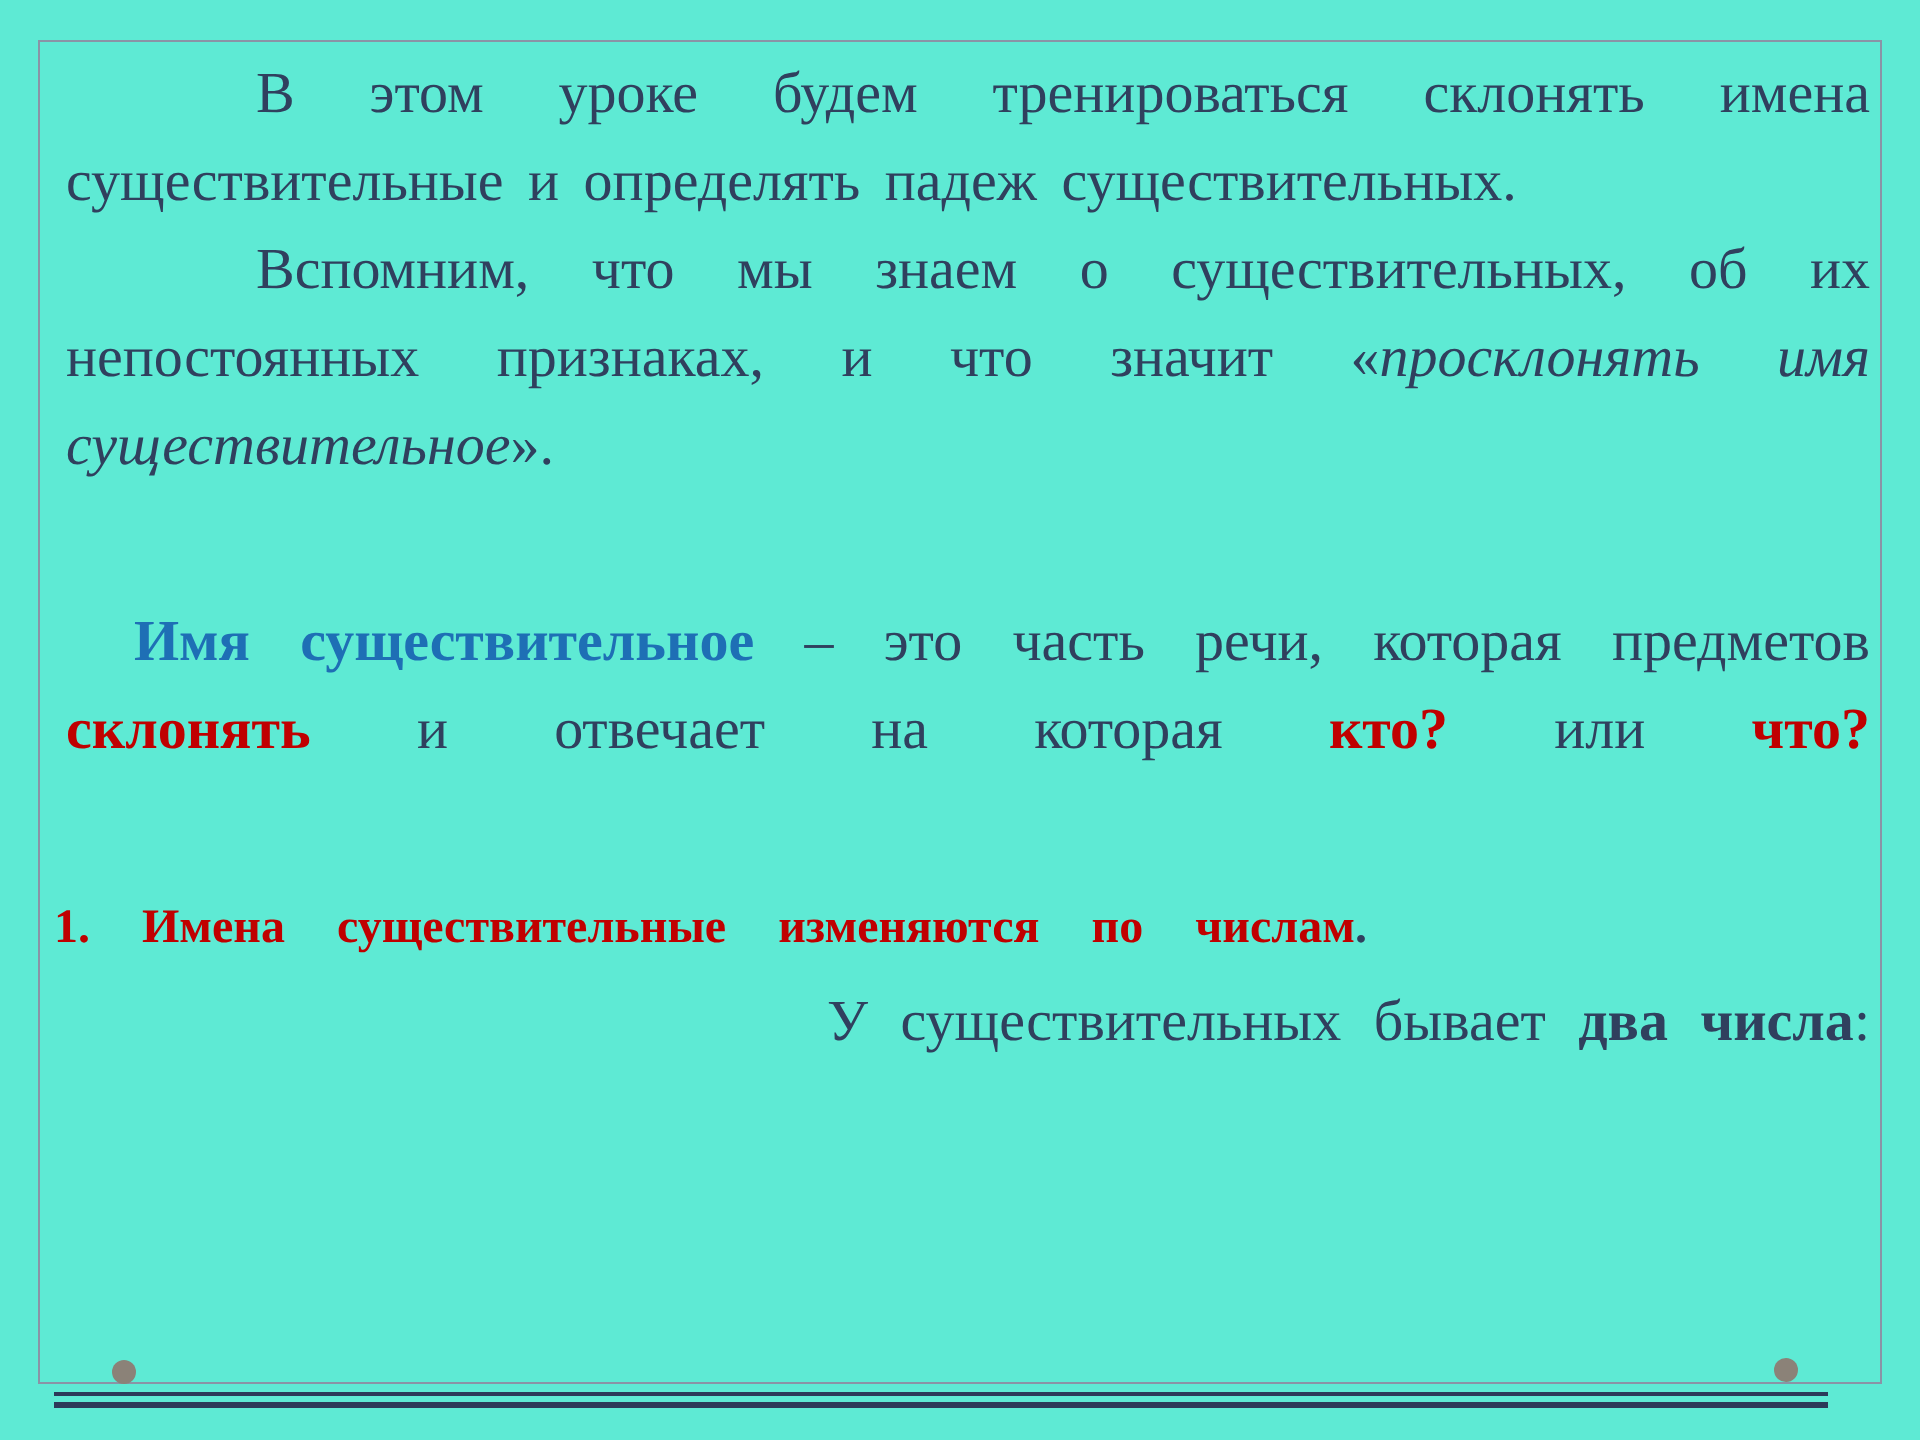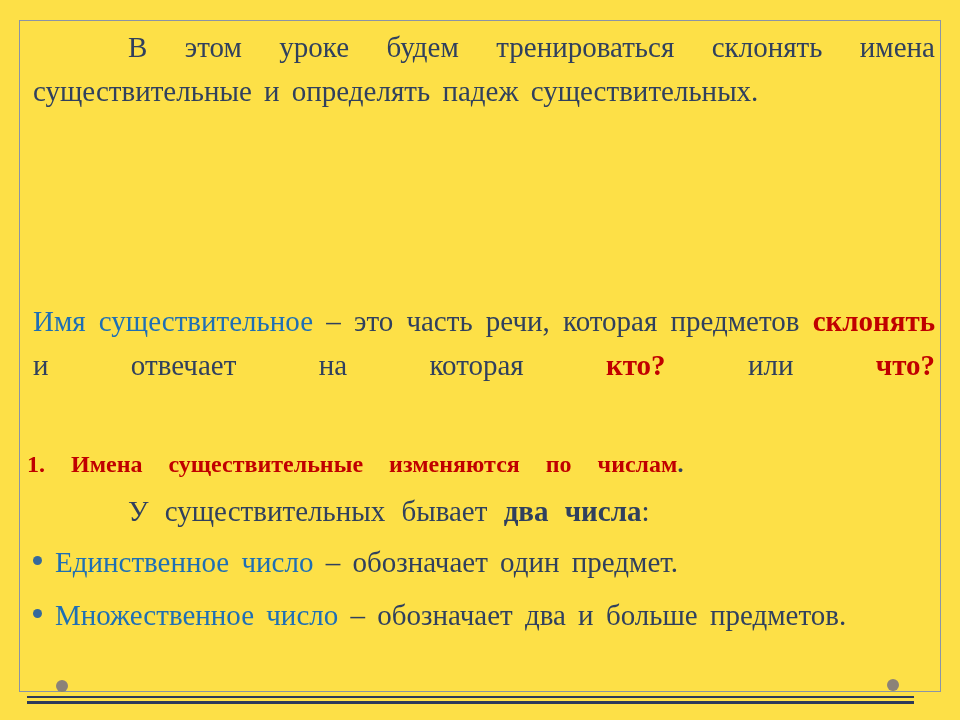--- a/index.html
+++ b/index.html
@@ -1,20 +1,20 @@
 <!DOCTYPE html>
 <html><head>
 <meta charset="utf-8">
 <style>
   html, body { margin: 0; padding: 0; }
   .slide {
     position: relative;
     width: 960px;
     height: 720px;
-    background: #fde047;
+    background: #5eead4;
     font-family: "Liberation Serif", "DejaVu Serif", serif;
     color: #30405e;
     overflow: hidden;
   }
   .content-box {
     position: absolute;
     left: 19px;
     top: 20px;
     width: 920px;
     height: 670px;
@@ -29,39 +29,39 @@
     word-spacing: 5px;
   }
   .indent { text-indent: 95px; }
   .p1 { left: 13px; top: 4px;  width: 902px; }
   .p2 { left: 13px; top: 92px; width: 902px; }
   .def {
     left: 13px; top: 278px; width: 902px;
     word-spacing: 4px;
     text-align-last: justify;
   }
-  .blue-bold { color: #1e6fb5; font-weight: normal; }
+  .blue-bold { color: #1e6fb5; font-weight: bold; margin-left: 34px; }
   .red-bold  { color: #c00000; font-weight: bold; }
   .dark-bold { color: #30405e; font-weight: bold; }
   .heading {
     position: absolute;
     left: 7px; top: 420px; width: 908px;
     margin: 0;
     font-size: 24px;
     line-height: 46px;
     font-weight: bold;
     color: #c00000;
     word-spacing: 20px;
     white-space: nowrap;
   }
   .heading .end-period { color: #30405e; }
   .subline {
     left: 13px; top: 468px; width: 902px;
     word-spacing: 9px;
-    text-align: left;
+    text-align: right;
   }
   .bullets {
     position: absolute;
     left: 13px; top: 520px; width: 902px;
     margin: 0; padding: 0;
     list-style: none;
   }
   .bullets li {
     position: relative;
     margin: 0 0 10px 0;
@@ -99,33 +99,26 @@
   i { font-style: italic; }
 </style>
 </head>
 <body>
 
 <div class="slide">
   <div class="content-box">
 
     <p class="para indent p1">В этом уроке будем тренироваться склонять имена существительные и определять падеж существительных.</p>
 
+    <p class="para indent p2"><span>Вспомним, что мы знаем о существительных, об их непостоянных признаках, и что значит «</span><i>просклонять имя существительное</i><span>».</span></p>
 
     <p class="para def"><span class="blue-bold">Имя существительное</span><span> – это часть речи, которая предметов </span><span class="red-bold">склонять</span><span> и отвечает на которая </span><span class="red-bold">кто?</span><span> или </span><span class="red-bold">что?</span></p>
 
     <p class="heading"><span>1. Имена существительные изменяются по числам</span><span class="end-period">.</span></p>
 
     <p class="para indent subline"><span>У существительных бывает </span><span class="dark-bold">два числа</span><span>:</span></p>
 
-    <ul class="bullets">
-      <li>
-        <span class="bullet-glyph"></span><span class="blue-bold">Единственное число</span><span> – обозначает один предмет.</span>
-      </li>
-      <li>
-        <span class="bullet-glyph"></span><span class="blue-bold">Множественное число</span><span> – обозначает два и больше предметов.</span>
-      </li>
-    </ul>
   </div>
 
   <div class="corner-dot dot-left"></div>
   <div class="corner-dot dot-right"></div>
   <div class="bottom-rule"></div>
 </div>
 
 </body></html>

